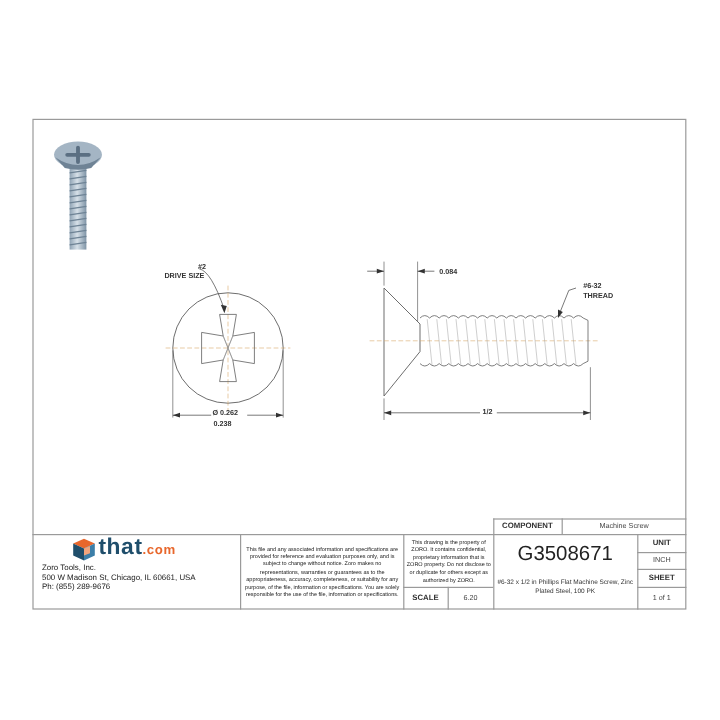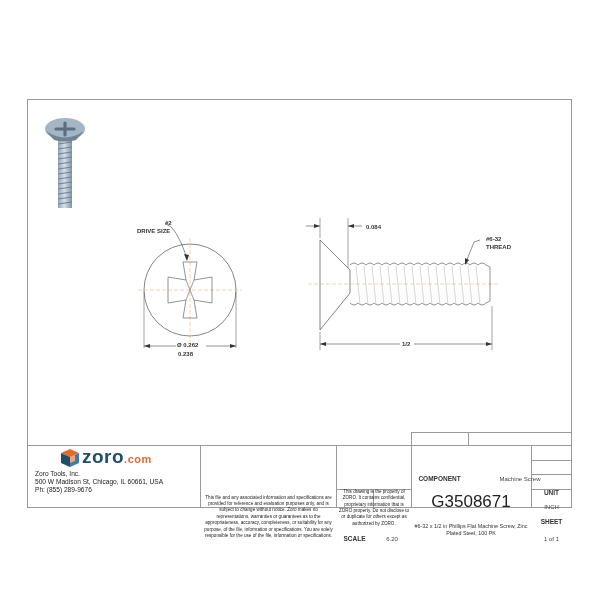--- a/index.html
+++ b/index.html
@@ -1,21 +1,21 @@
 <!DOCTYPE html>
 <html><head>
 <meta charset="utf-8">
 <style>
   html,body{margin:0;padding:0;background:#fff;}
   body{width:600px;height:600px;position:relative;overflow:hidden;font-family:"Liberation Sans",sans-serif;color:#222;}
   .sheet{position:absolute;left:27px;top:99px;width:545px;height:409px;border:1px solid #9a9a9a;box-sizing:border-box;}
   .abs{position:absolute;}
   .lbl{font-size:6px;font-weight:bold;color:#333;line-height:7px;}
   .tb-line{position:absolute;background:#9a9a9a;}
-  .cell{position:absolute;display:flex;align-items:center;justify-content:center;text-align:center;box-sizing:border-box;margin-top:40px;}
+  .cell{position:absolute;display:flex;align-items:center;justify-content:center;text-align:center;box-sizing:border-box;}
   .small{font-size:4.6px;line-height:6.4px;color:#222;}
   .hdr{font-size:6.5px;font-weight:bold;color:#333;}
   .val{font-size:6px;color:#444;}
 </style>
 </head>
 <body>
 
 <div class="sheet"></div>
 
 <svg class="abs" style="left:40px;top:112px" width="50" height="100">
@@ -120,21 +120,21 @@
 <div class="tb-line" style="left:531px;top:474px;width:41px;height:1px"></div>
 <div class="tb-line" style="left:531px;top:489px;width:41px;height:1px"></div>
 
 <svg class="abs" style="left:60px;top:448px" width="20" height="20">
   <polygon points="10,1 19,5 10,9 1,5" fill="#e8672c"></polygon>
   <polygon points="1,5 10,9 10,19 1,15" fill="#1f4e6b"></polygon>
   <polygon points="10,9 19,5 19,15 10,19" fill="#3c7ea8"></polygon>
   <polygon points="10,9 15,7 15,13 10,15" fill="#f2a47c"></polygon>
 </svg>
 <div class="abs" style="left:82px;top:447px;font-size:19px;font-weight:bold;color:#1f4e6b;letter-spacing:0.5px;line-height:20px">
-  <span>zoro</span><span style="font-size:11px;color:#e8672c">.com</span>
+  <span>that</span><span style="font-size:11px;color:#e8672c">.com</span>
 </div>
 <div class="abs" style="left:35px;top:470px;font-size:6.6px;line-height:8px;color:#222">
   <div>Zoro Tools, Inc.</div>
   <div>500 W Madison St, Chicago, IL 60661, USA</div>
   <div>Ph: (855) 289-9676</div>
 </div>
 
 <div class="cell small" style="left:203px;top:448px;width:131px;height:58px">This file and any associated information and specifications are provided for reference and evaluation purposes only, and is subject to change without notice. Zoro makes no representations, warranties or guarantees as to the appropriateness, accuracy, completeness, or suitability for any purpose, of the file, information or specifications. You are solely responsible for the use of the file, information or specifications.</div>
 
 <div class="cell small" style="left:338px;top:447px;width:72px;height:42px">This drawing is the property of ZORO. It contains confidential, proprietary information that is ZORO property. Do not disclose to or duplicate for others except as authorized by ZORO.</div>

